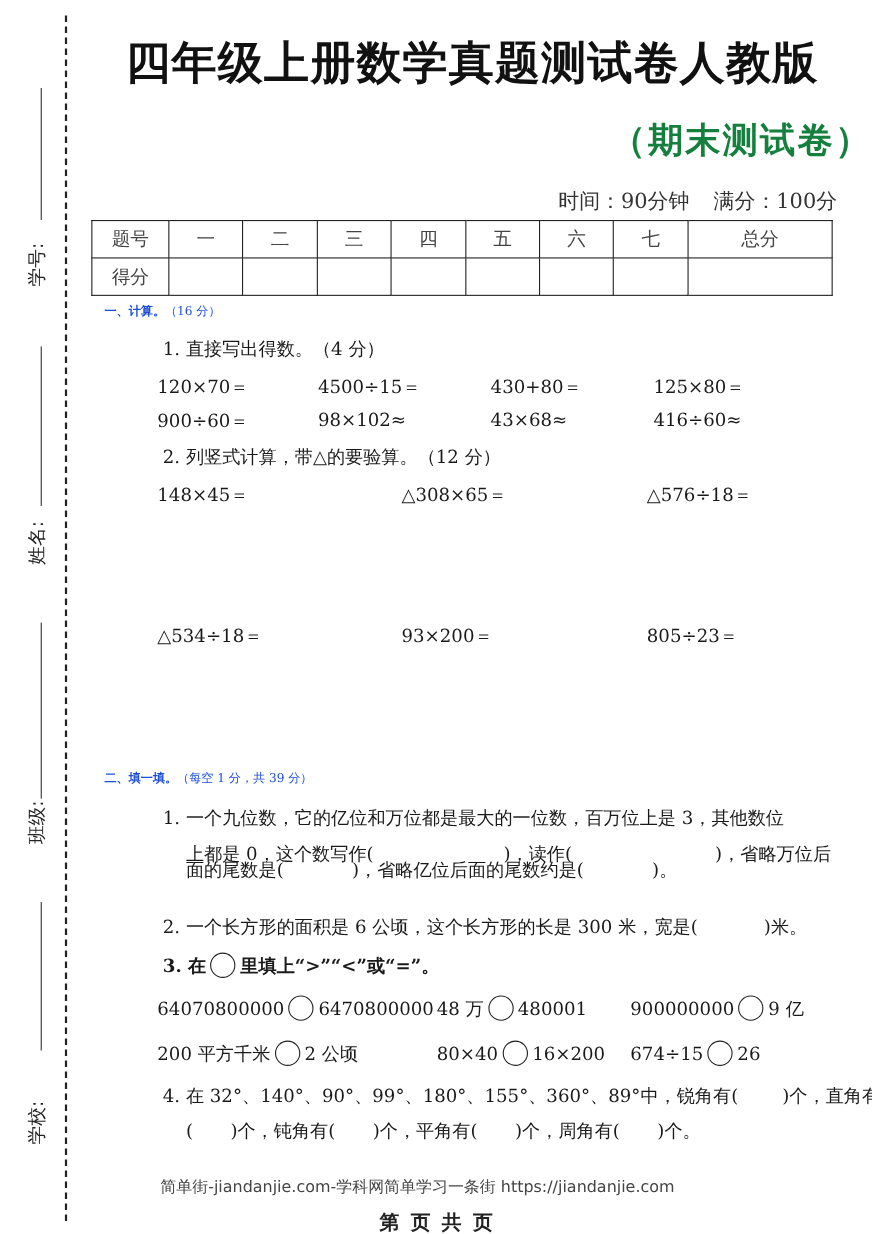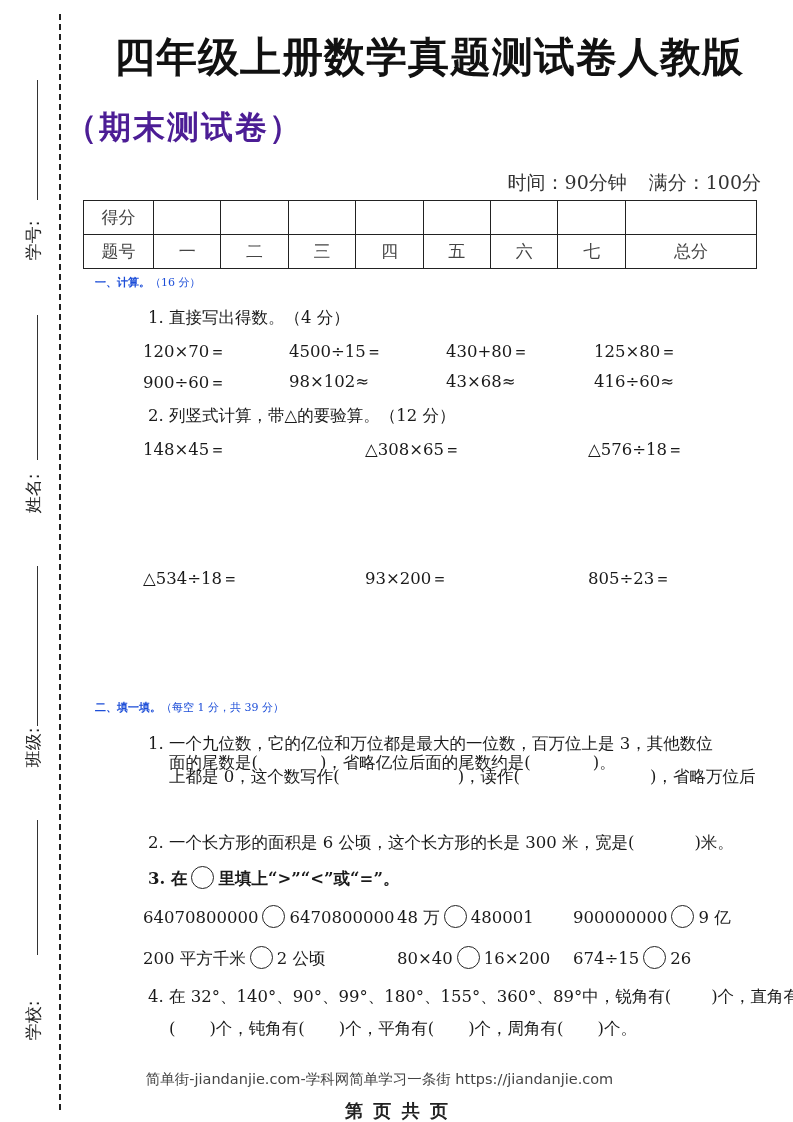--- a/index.html
+++ b/index.html
@@ -7,21 +7,21 @@
   body { position: relative; font-family: "DejaVu Serif", "Liberation Serif", serif; color: #1a1a1a; }
 
   
   .dotted-line { position: absolute; left: 59px; top: 14px; height: 1096px; width: 0; border-left: 2px dashed #222; }
   .blank-line { position: absolute; left: 37px; width: 0; border-left: 1.5px solid #333; }
   .side-label { position: absolute; left: 14px; width: 40px; height: 70px; display: flex; align-items: center; justify-content: center; }
   .side-label span { display: inline-block; transform: rotate(-90deg); white-space: nowrap; font-family: "DejaVu Sans", sans-serif; font-size: 17px; color: #222; }
 
   
   .title { position: absolute; left: 65px; width: 728px; top: 30px; text-align: center; font-family: "DejaVu Sans", sans-serif; font-size: 41px; font-weight: bold; letter-spacing: 1px; color: #111; }
-  .subtitle { position: absolute; left: 65px; width: 728px; top: 106px; text-align: left; font-family: "DejaVu Sans", sans-serif; font-size: 32px; font-weight: bold; color: #4c1d95; letter-spacing: 2px; }
+  .subtitle { position: absolute; left: 65px; width: 728px; top: 106px; text-align: right; font-family: "DejaVu Sans", sans-serif; font-size: 32px; font-weight: bold; color: #15803d; letter-spacing: 2px; }
   .meta { position: absolute; right: 32px; top: 170px; font-size: 19px; color: #333; }
   .meta span + span { margin-left: 22px; }
 
   
   .score-table { position: absolute; left: 83px; top: 200px; width: 674px; border-collapse: collapse; }
   .score-table td { border: 1.5px solid #222; height: 34px; text-align: center; font-size: 17px; color: #444; }
   .score-table td.first { width: 70px; }
 
   
   .sec-head { position: absolute; left: 95px; font-size: 11px; color: #1d4ed8; }
@@ -62,40 +62,40 @@
 
 <div class="title">四年级上册数学真题测试卷人教版</div>
 <div class="subtitle">（期末测试卷）</div>
 <div class="meta">
   <span>时间：90分钟</span><span>满分：100分</span>
 </div>
 
 <table class="score-table">
   <tbody>
       <tr>
+    <td class="first">题号</td>
+    <td>一</td>
+    <td>二</td>
+    <td>三</td>
+    <td>四</td>
+    <td>五</td>
+    <td>六</td>
+    <td>七</td>
+    <td>总分</td>
+  </tr>
+  <tr>
     <td class="first">得分</td>
     <td></td>
     <td></td>
     <td></td>
     <td></td>
     <td></td>
     <td></td>
     <td></td>
     <td></td>
-  </tr>
-  <tr>
-    <td class="first">题号</td>
-    <td>一</td>
-    <td>二</td>
-    <td>三</td>
-    <td>四</td>
-    <td>五</td>
-    <td>六</td>
-    <td>七</td>
-    <td>总分</td>
   </tr>
 </tbody>
   </table>
 
 <div class="sec-head" style="top:275px;">
   <b>一、计算。</b><span>（16 分）</span>
 </div>
 <div class="q" style="top:307px;">1. 直接写出得数。（4 分）</div>
 
 <div class="cell" style="left:143px;top:341px;">120×70＝</div>
@@ -119,21 +119,21 @@
 <div class="cell" style="left:588px;top:568px;">805÷23＝</div>
 
 <div class="sec-head" style="top:700px;">
   <b>二、填一填。</b><span>（每空 1 分，共 39 分）</span>
 </div>
 
 <div class="q" style="top:733px;">1. 一个九位数，它的亿位和万位都是最大的一位数，百万位上是 3，其他数位</div>
 <div class="q" style="left:143px;top:766px;">
   <span>上都是 0，这个数写作(</span><span class="blank" style="width:118px;"></span><span>)，读作(</span><span class="blank" style="width:130px;"></span><span>)，省略万位后</span>
 </div>
-<div class="q" style="left:143px;top:752px;">
+<div class="q" style="left:143px;top:780px;">
   <span>面的尾数是(</span><span class="blank" style="width:62px;"></span><span>)，省略亿位后面的尾数约是(</span><span class="blank" style="width:62px;"></span><span>)。</span>
 </div>
 
 <div class="q" style="top:832px;">
   <span>2. 一个长方形的面积是 6 公顷，这个长方形的长是 300 米，宽是(</span><span class="blank" style="width:60px;"></span><span>)米。</span>
 </div>
 
 <div class="q" style="top:868px;font-weight:bold;">
   <span>3. 在</span><span class="circ"></span><span>里填上“&gt;”“&lt;”或“=”。</span>
 </div>

